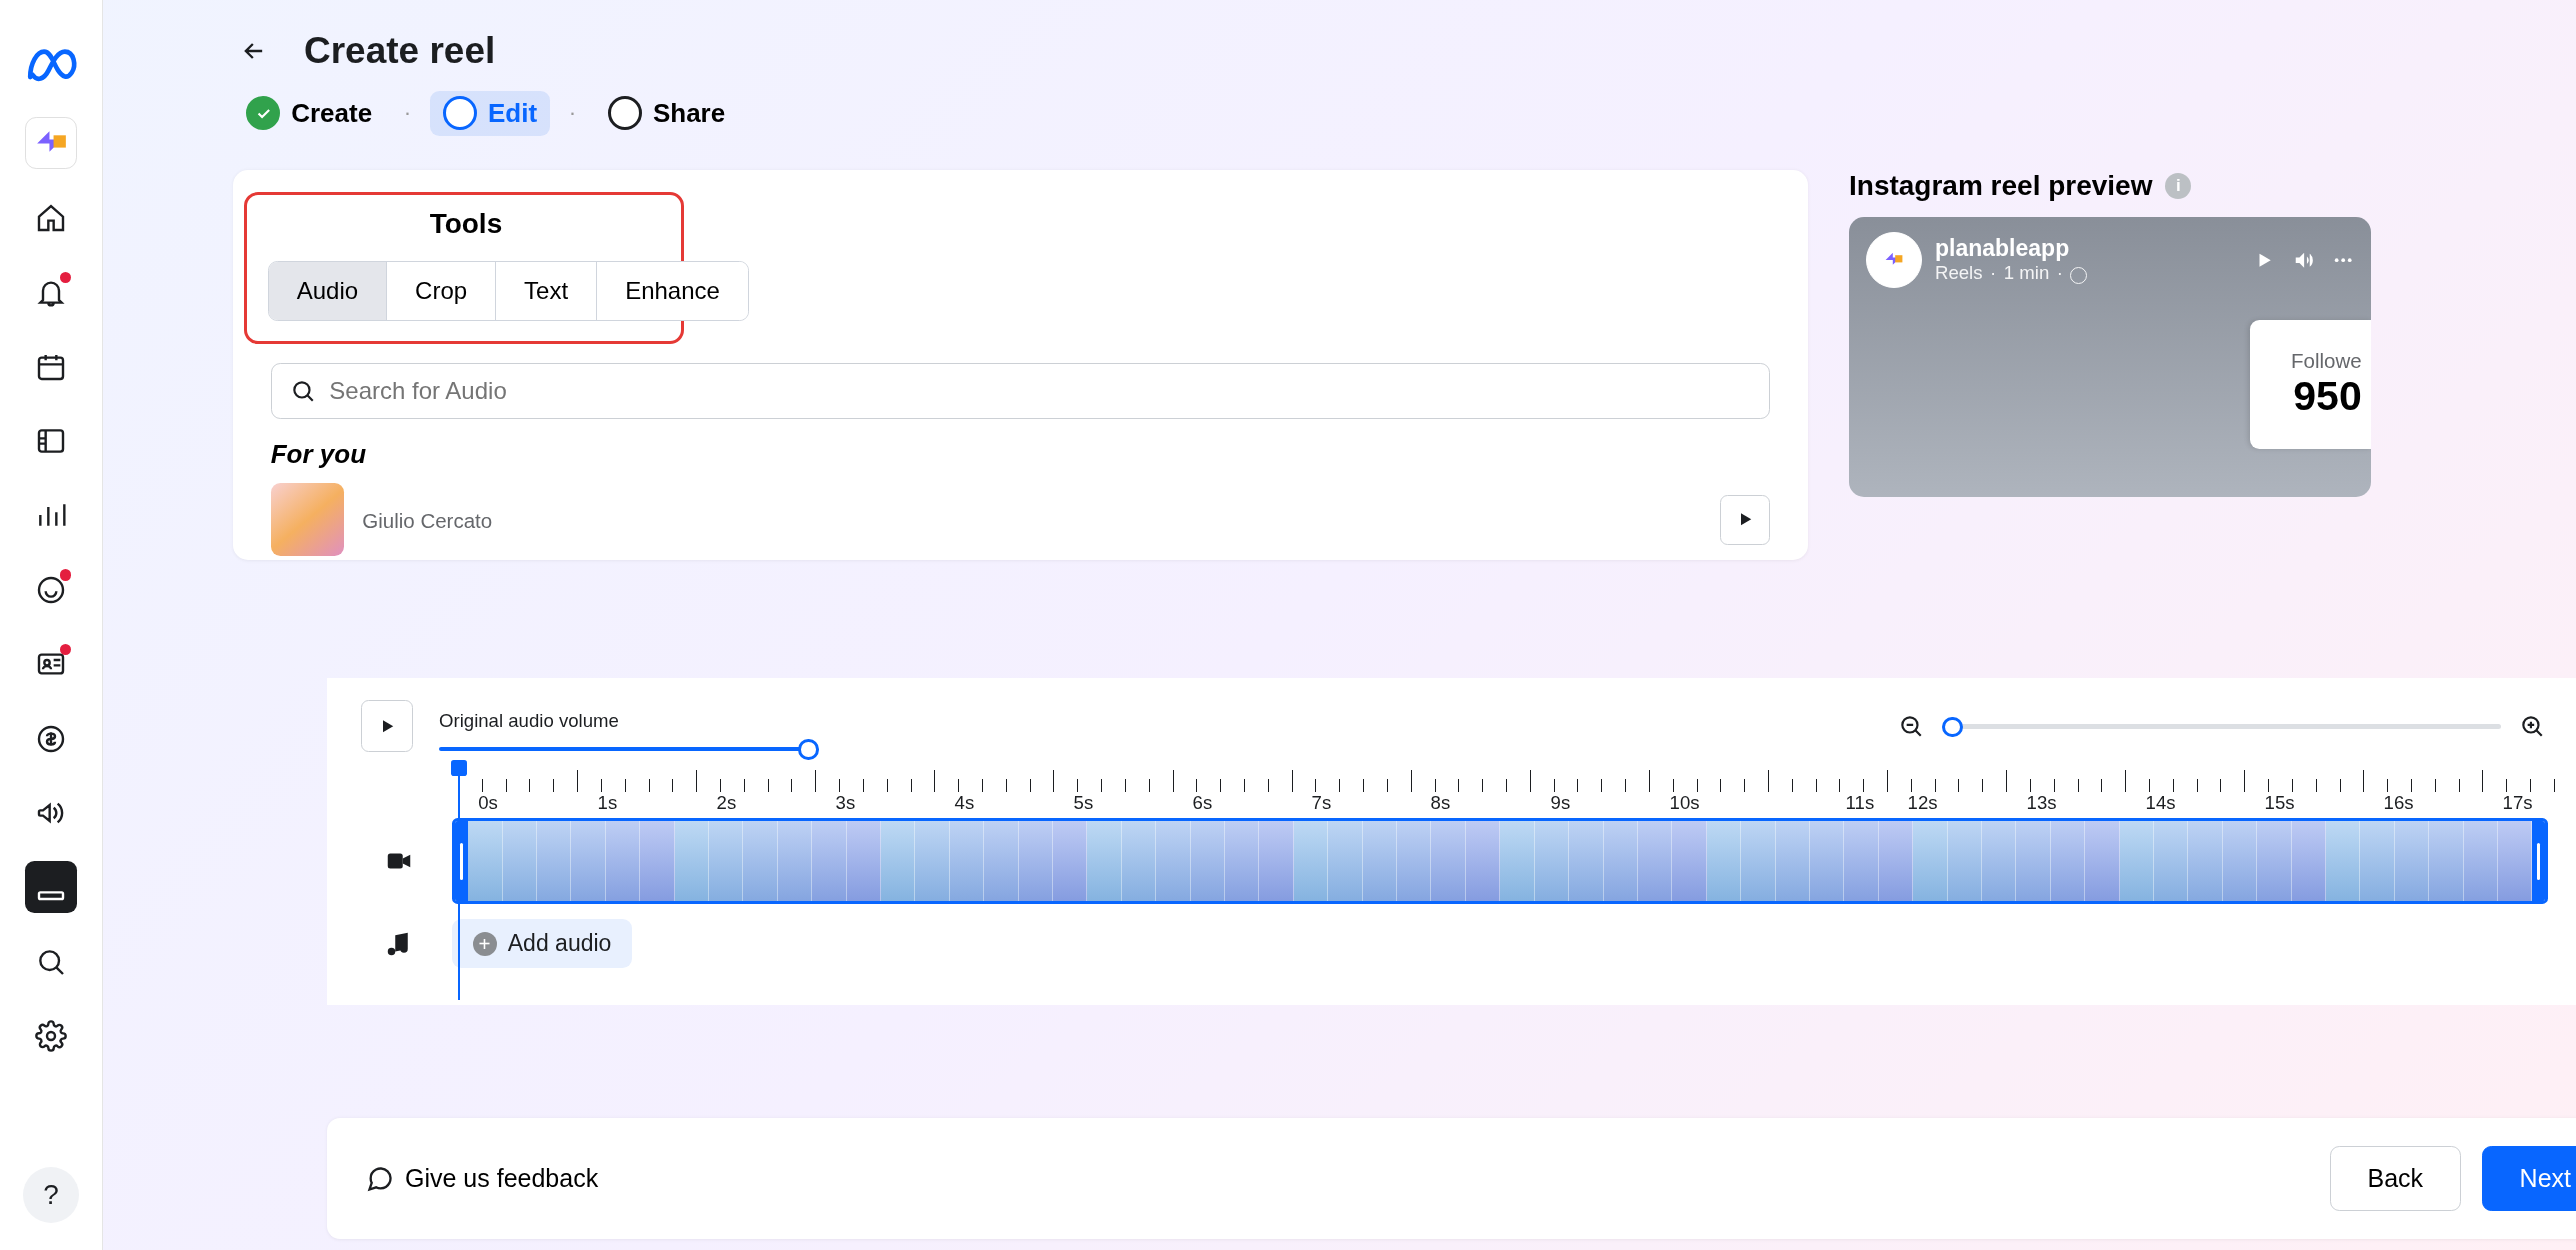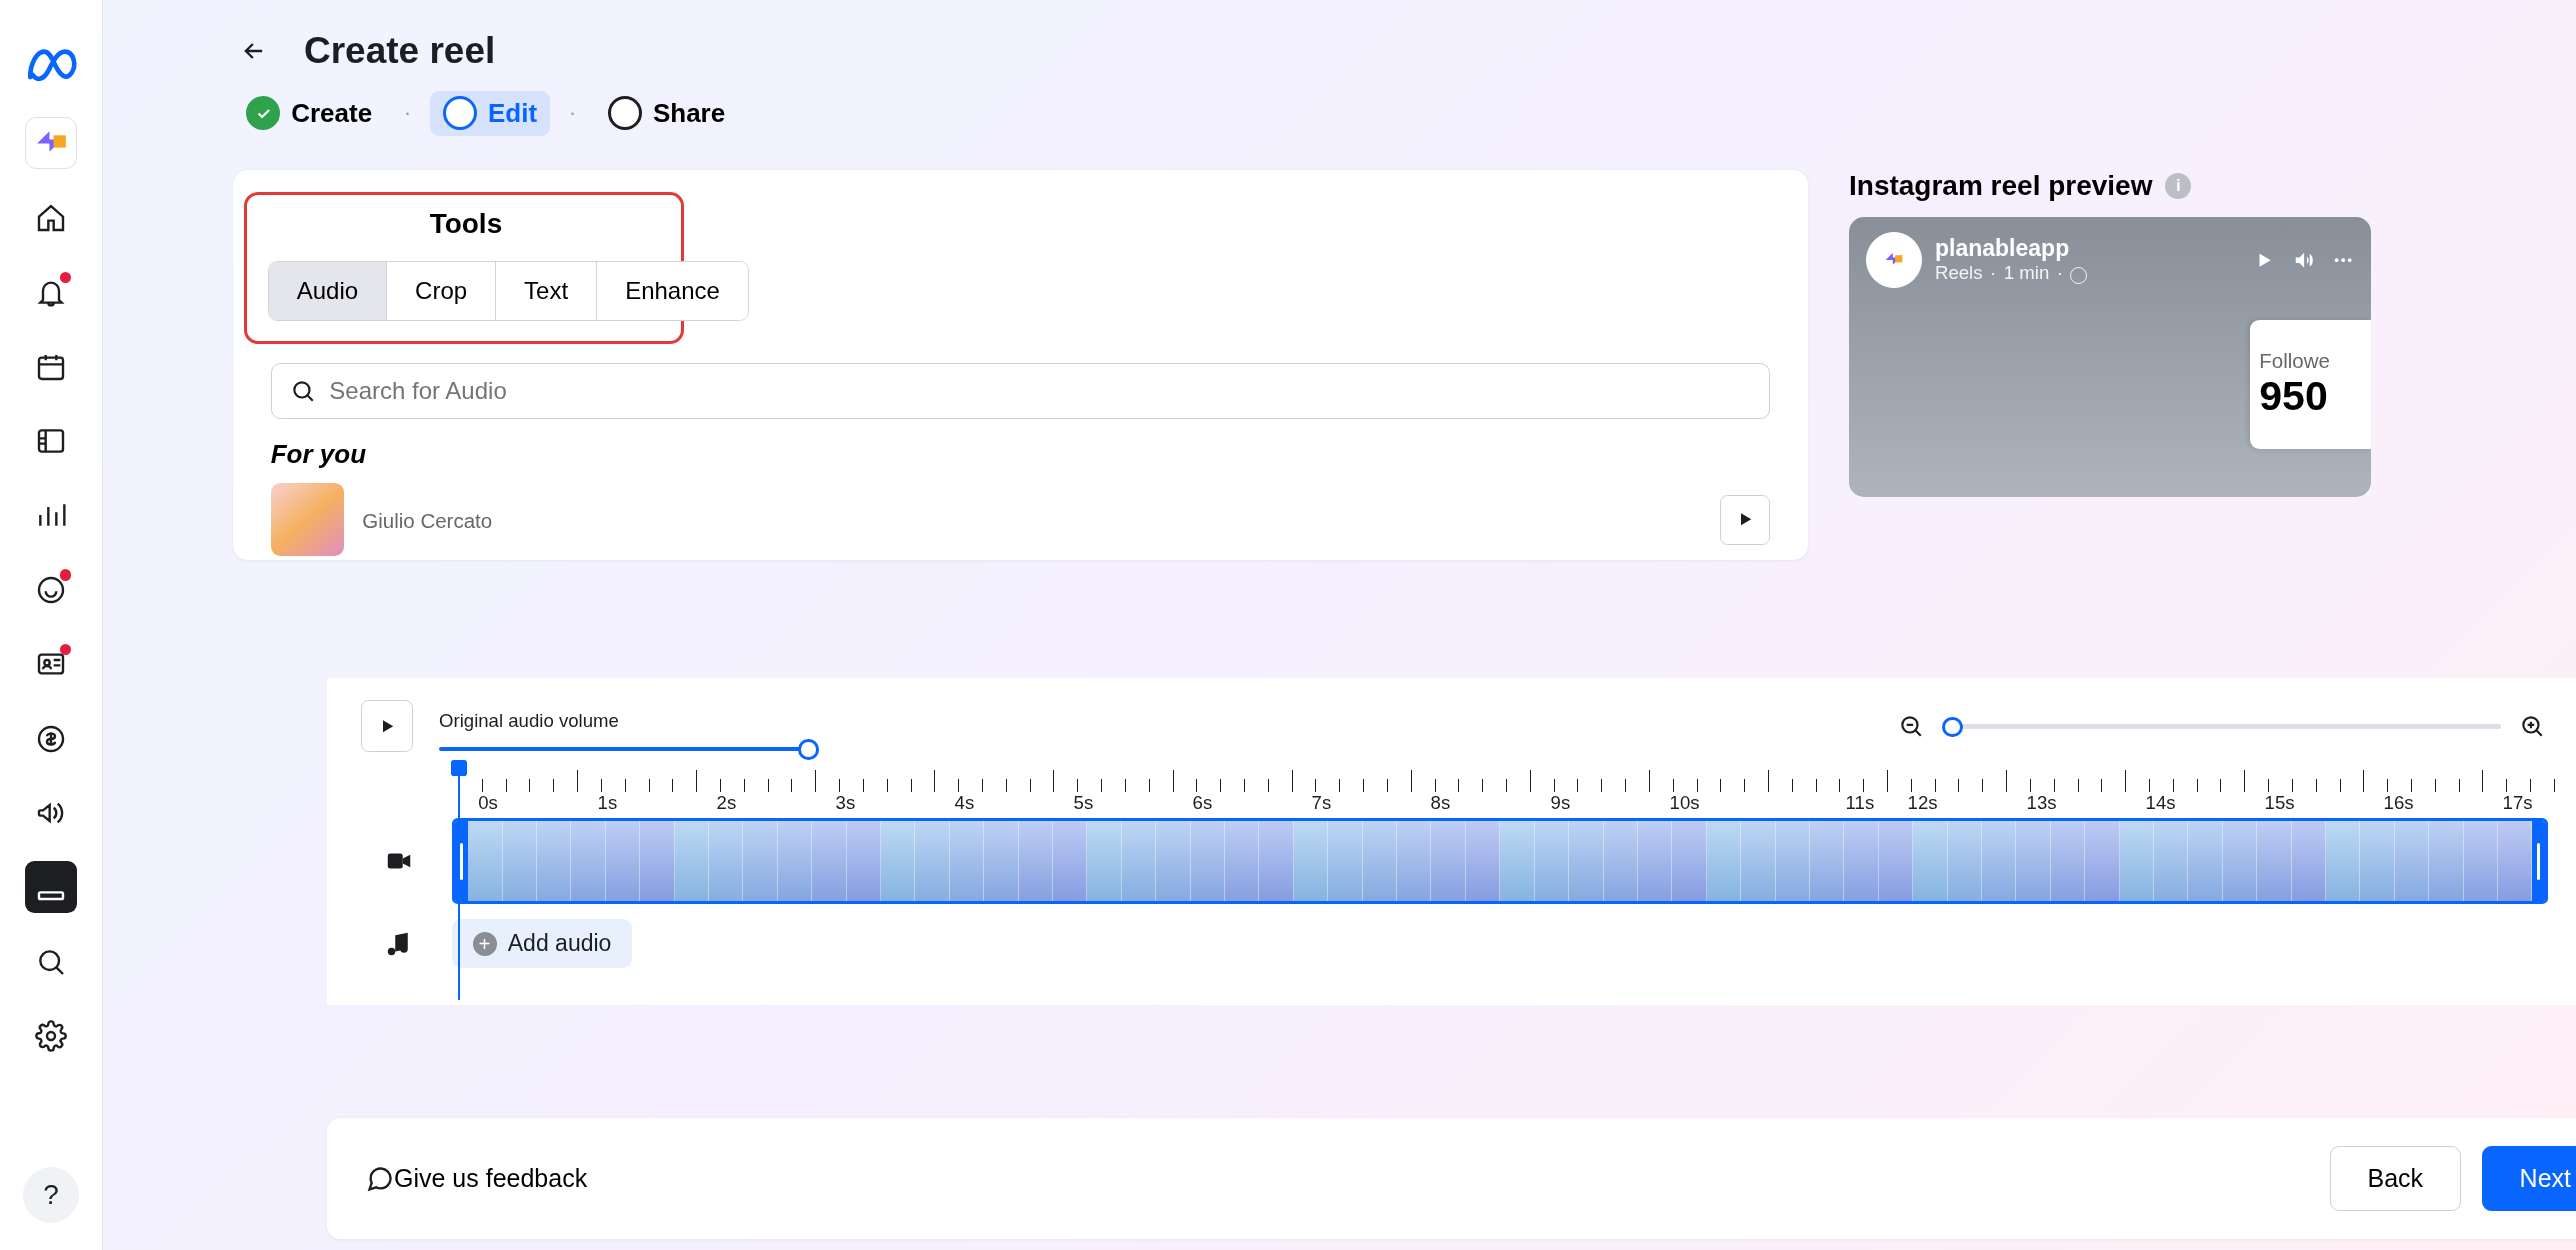--- a/index.html
+++ b/index.html
@@ -108,21 +108,21 @@
 .preview-top-row { display:flex; align-items:center; padding:15px 17px; gap:13px; color:#fff; }
 .avatar-circle { width:56px; height:56px; border-radius:50%; background:#fff; display:flex; align-items:center; justify-content:center; border:1.9px solid #fff; }
 .account-name { font-size:23px; font-weight:600; }
 .account-sub { font-size:18.6px; opacity:.9; display:flex; align-items:flex-end; gap:7.5px; }
 .globe-icon { width:17px; height:17px; border:1.9px solid #fff; border-radius:50%; display:inline-block; }
 .preview-top-controls { margin-left:auto; display:flex; align-items:center; gap:17px; }
 .preview-top-controls svg { width:22.4px; height:22.4px; fill:#fff; }
 .followers-card {
   position:absolute; right:0; top:103px; width:121px; height:129px; background:#fff;
   border-top-left-radius:9.3px; border-bottom-left-radius:9.3px;
-  display:flex; flex-direction:column; align-items:flex-start; justify-content:center; padding:9.3px;
+  display:flex; flex-direction:column; align-items:flex-end; justify-content:center; padding:9.3px;
   box-shadow: -1.9px 0 5.6px rgba(0,0,0,.12);
 }
 .followers-label { font-size:20.5px; color:#65676b; }
 .followers-number { font-size:41px; font-weight:700; }
 
 
 .timeline-panel {
   position:absolute; left: 224px; right:0; top: 678px; background:#fff;
   padding: 22.4px 28px 37px 34px;
 }
@@ -166,21 +166,21 @@
 .add-audio-chip span.text { font-size:23px; color:#1c1e21; }
 
 .track-area { position:relative; margin-left:5.6px; }
 
 
 .footer-bar {
   position:absolute; left: 224px; top: 1118px; width: 2321px; background:#fff;
   border-radius:13px; padding: 28px 39px; display:flex; align-items:center;
   box-shadow: 0 0.9px 3.7px rgba(0,0,0,0.06);
 }
-.feedback { display:flex; align-items:center; gap:0; cursor:pointer;}
+.feedback { display:flex; align-items:center; gap:11px; cursor:pointer;}
 .feedback svg { width:28px; height:28px; stroke:#1c1e21; fill:none; stroke-width:2; }
 .feedback-text { font-size:25px; }
 .footer-actions { margin-left:auto; display:flex; gap:20.5px; }
 .btn { padding: 17px 37px; font-size:25px; border-radius:9.3px; border:0.9px solid #ccd0d5; background:#fff; cursor:pointer; }
 .btn.primary { background:#0866ff; color:#fff; border-color:#0866ff; }
 
 .planable-logo { width:24px; height:24px; }
 .planable-logo.big { width:41px; height:41px; }
 </style>
 </head>

